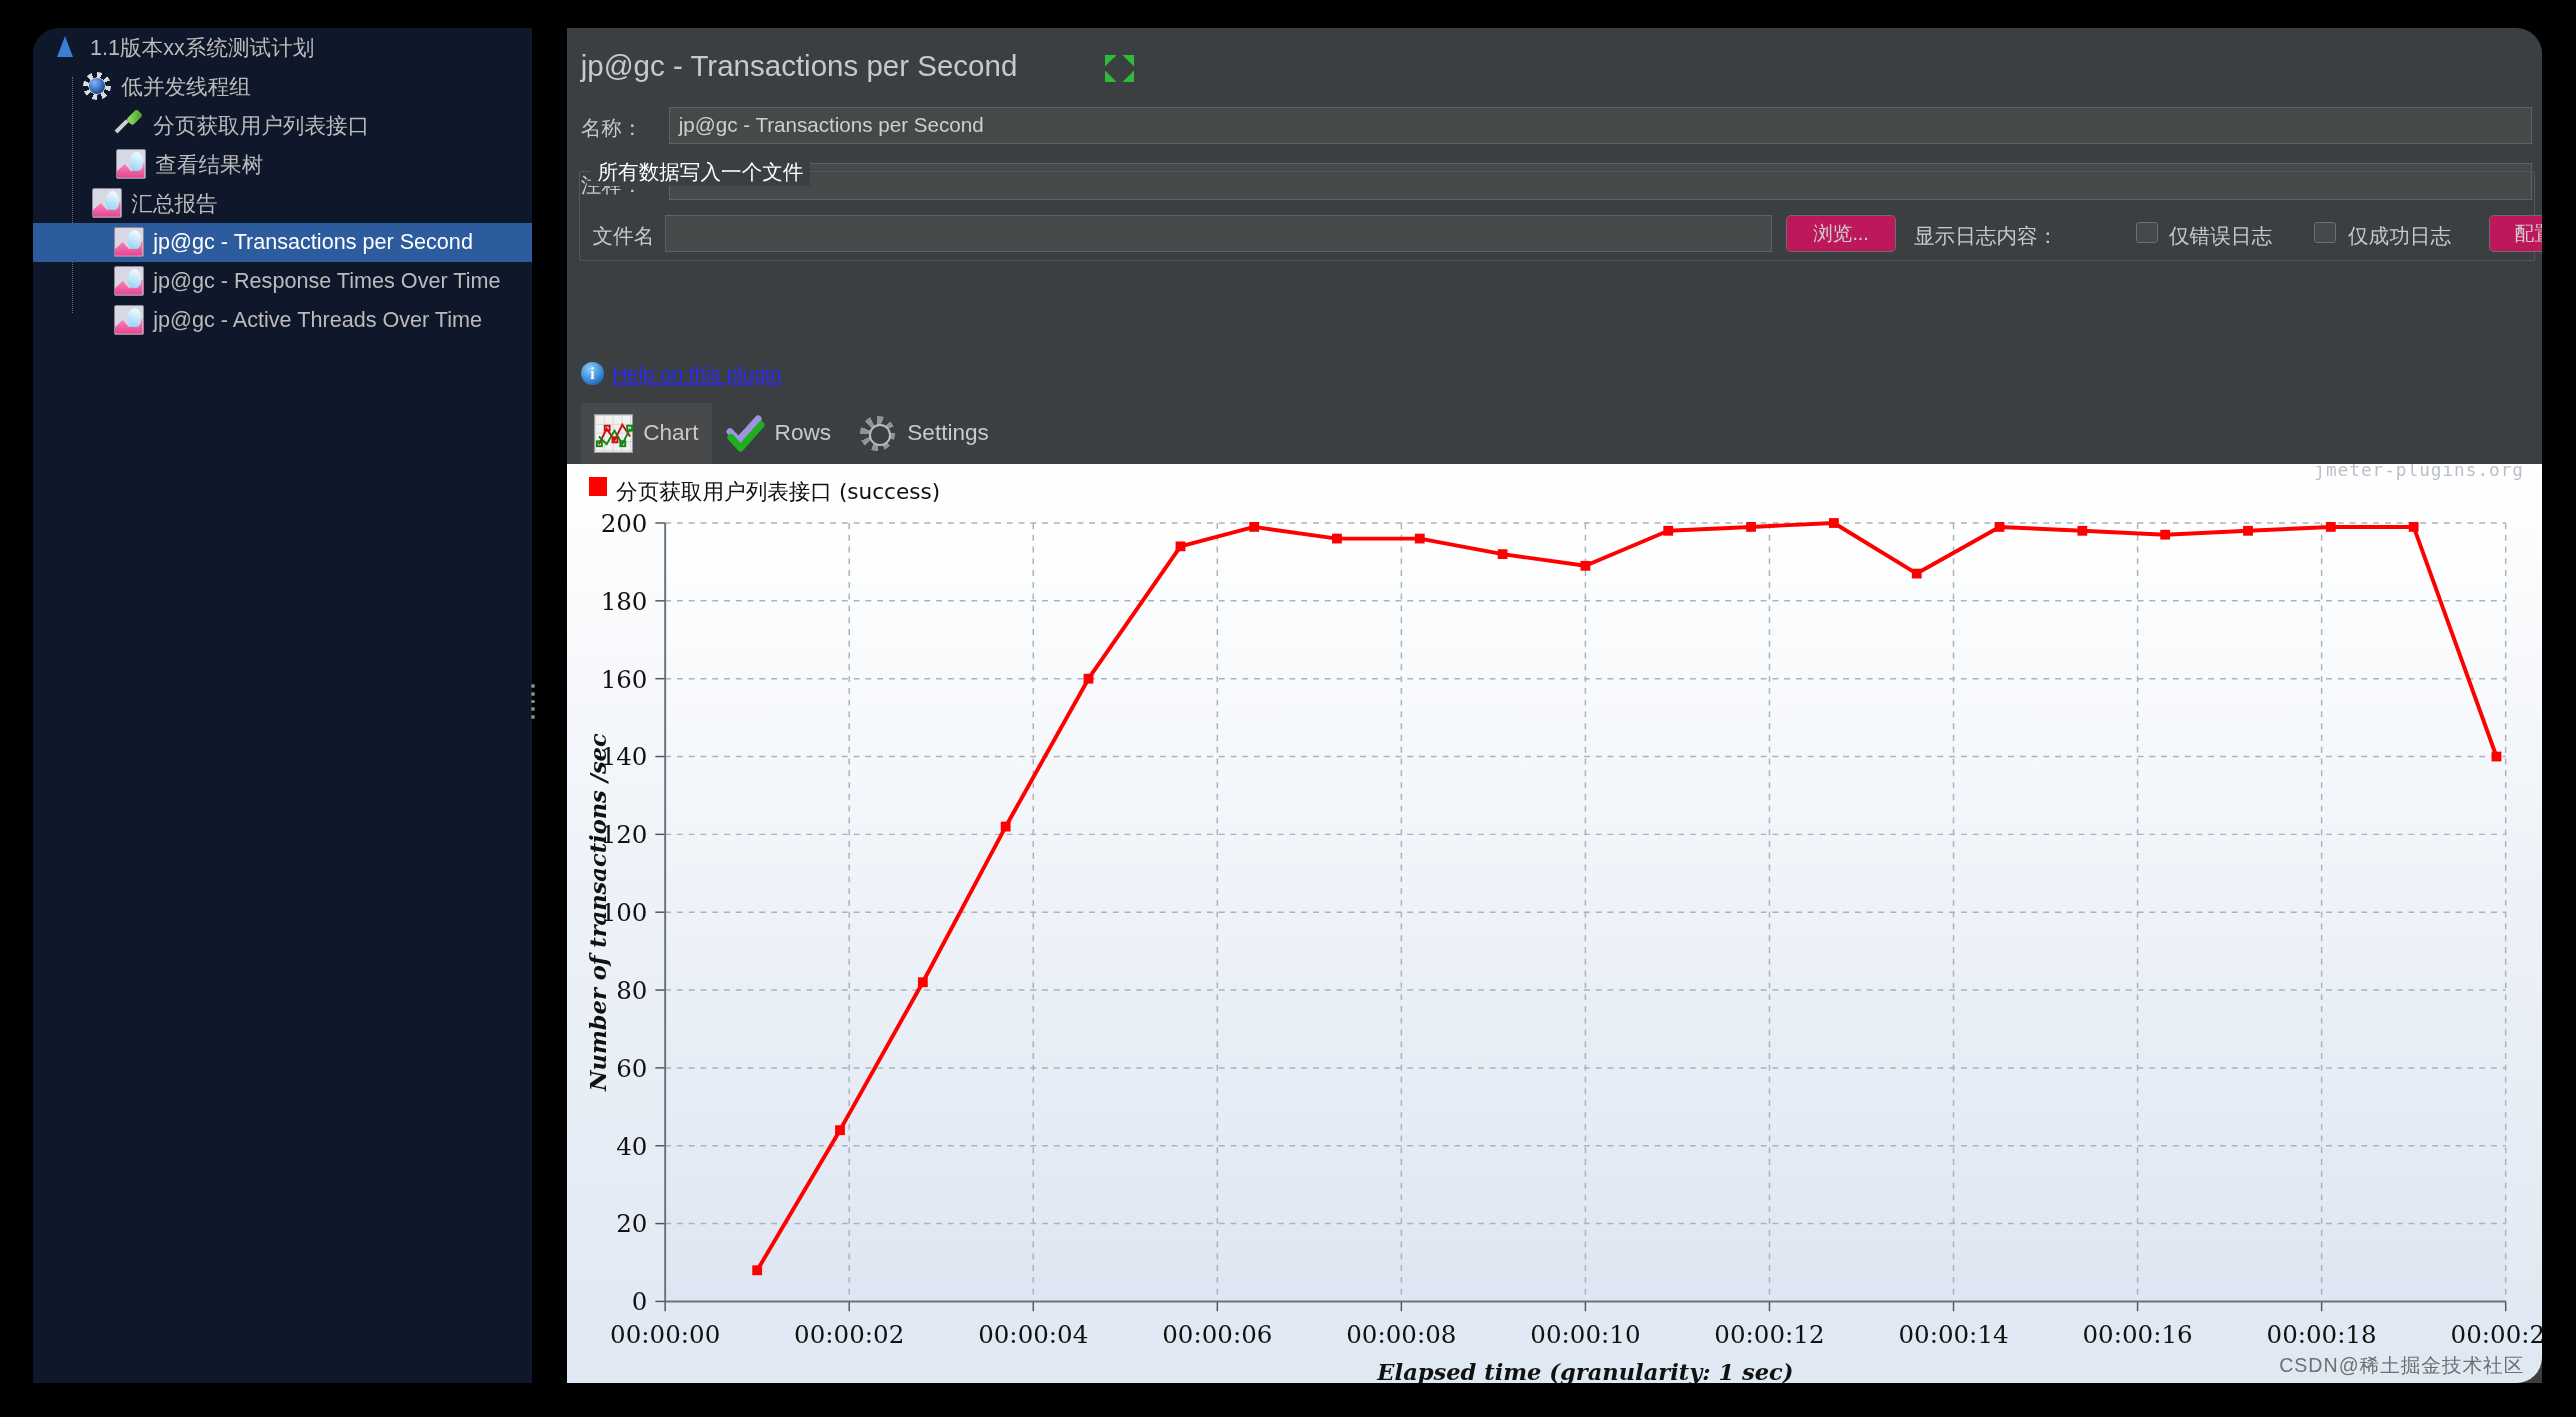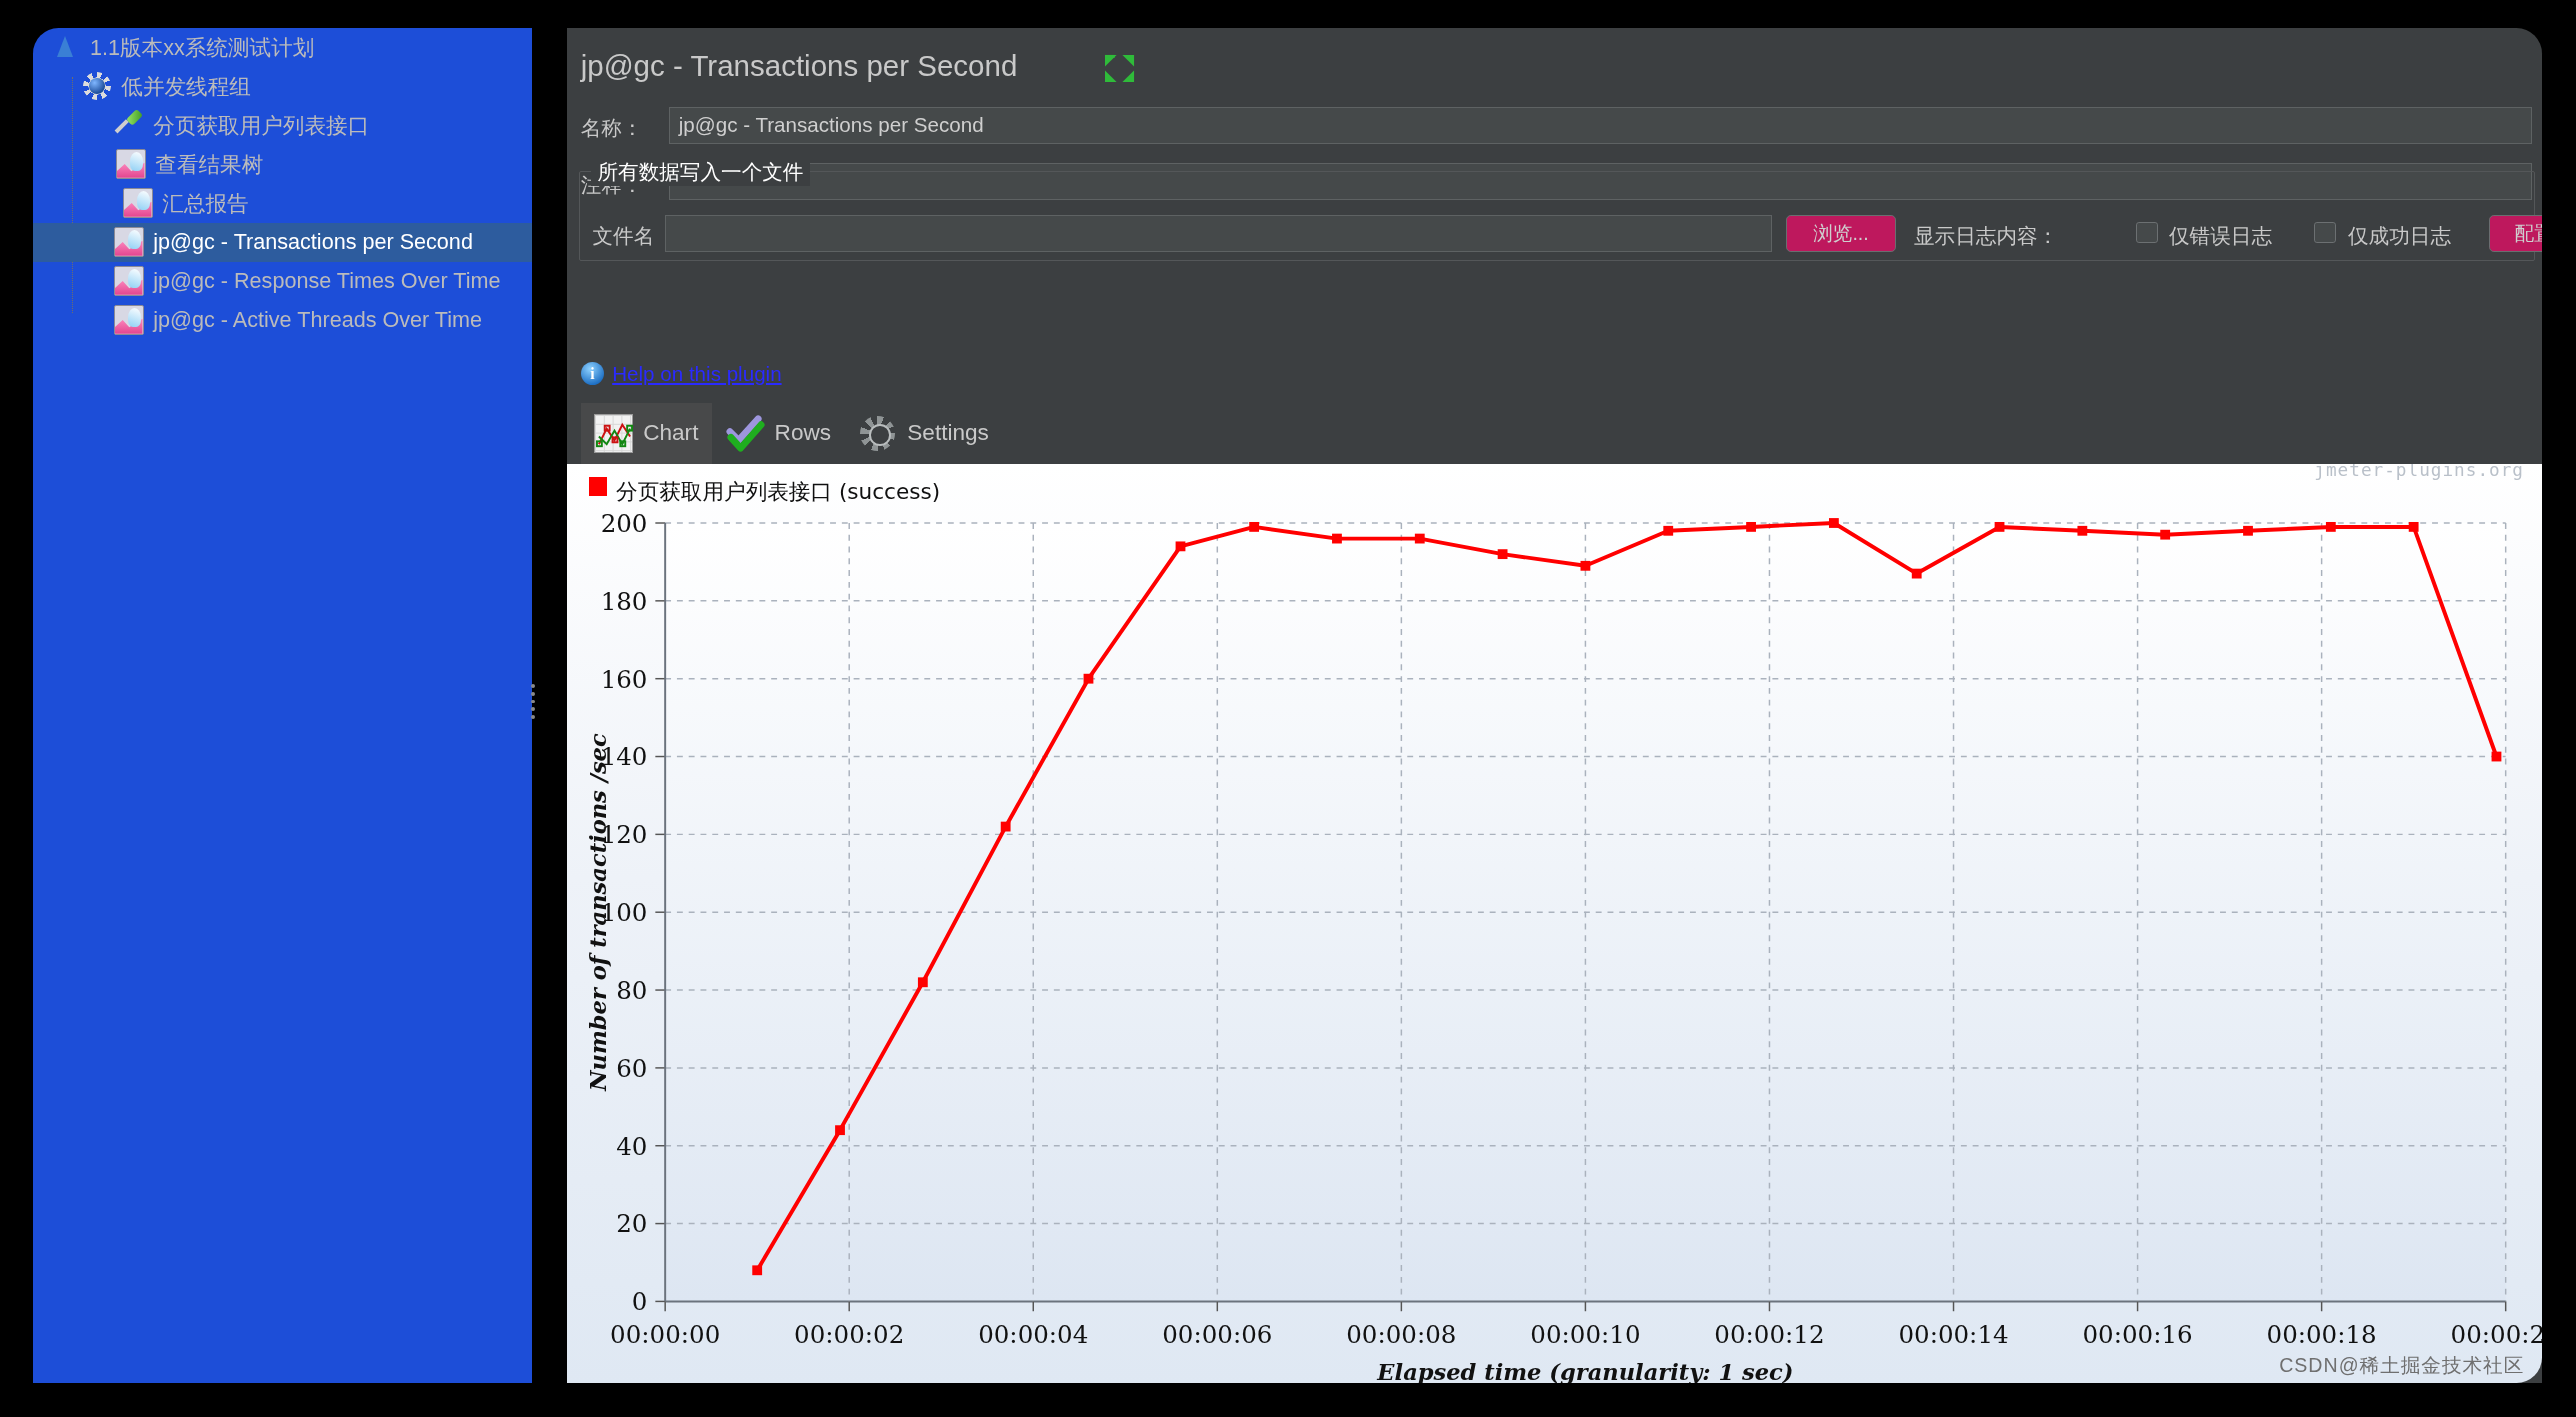--- a/index.html
+++ b/index.html
@@ -14,21 +14,21 @@
     position: absolute;
     left: 0; top: 0;
     width: 2576px; height: 1418px;
     background: #000;
   }
   
   #tree-panel {
     position: absolute;
     left: 33px; top: 27.5px;
     width: 499px; height: 1355px;
-    background: #1d4ed8;
+    background: #0f172a;
     border-top-left-radius: 25.5px;
     overflow: hidden;
   }
   .tree-row {
     position: relative;
     height: 39px;
     display: flex;
     align-items: center;
     padding-left: 7.9px;
     color: #bbbbbb;
@@ -275,21 +275,21 @@
     <div class="tree-row" style="padding-left:81px;">
       <span class="tree-ico ico-pipette"></span>
       <span>分页获取用户列表接口</span>
     </div>
 
     <div class="tree-row" style="padding-left:83px;">
       <span class="tree-ico ico-listener"></span>
       <span>查看结果树</span>
     </div>
 
-    <div class="tree-row" style="padding-left:59px;margin-left:31px;">
+    <div class="tree-row" style="padding-left:59px;">
       <span class="tree-ico ico-listener"></span>
       <span>汇总报告</span>
     </div>
 
     <div class="tree-row selected" style="padding-left:81px;">
       <span class="tree-ico ico-listener"></span>
       <span>jp@gc - Transactions per Second</span>
     </div>
 
     <div class="tree-row" style="padding-left:81px;">

